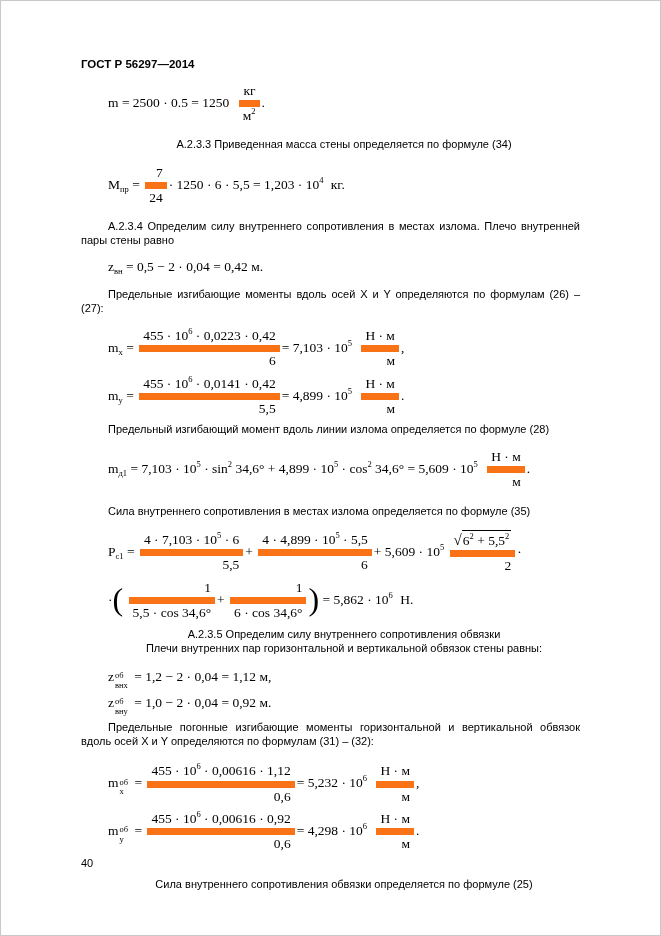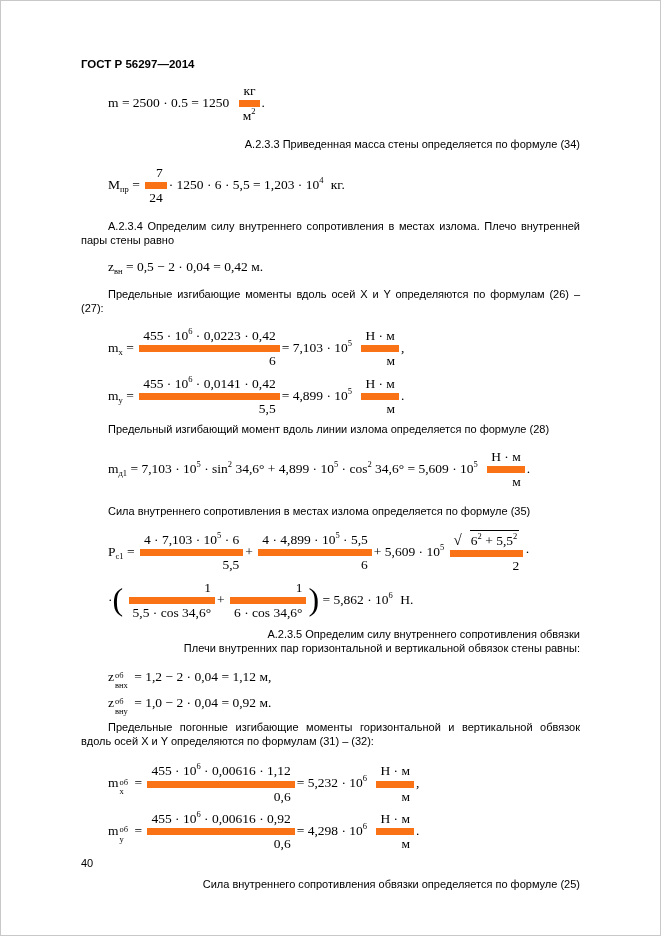--- a/index.html
+++ b/index.html
@@ -6,41 +6,41 @@
   .page {
     width:661px; height:936px; background:#ffffff; margin:0 auto;
     box-sizing:border-box; position:relative;
     padding:57px 80px 0 80px;
     font-family:"Liberation Sans", sans-serif;
     font-size:11px; color:#000; overflow:hidden;
     border:1px solid #c8c8c8;
   }
   .doc-header { font-weight:bold; font-size:11.5px; margin-bottom:4px; }
   p.para { margin:0; padding:0; text-indent:27px; line-height:1.28; text-align:justify; }
-  p.para.single { text-align:right; }
+  p.para.single { text-align:center; }
   .sp-before { margin-top:13px; }
   .formula {
     font-family:"Liberation Serif", serif;
     font-size:13.5px; margin-left:27px; white-space:nowrap;
   }
   .fm { margin-top:12px; margin-bottom:12px; }
   .fm-tight { margin-top:4px; margin-bottom:4px; }
   .frac { display:inline-block; vertical-align:middle; text-align:right; margin:0 2px; }
   .frac .num, .frac .den { display:block; padding:0 4px; line-height:1.35; }
   .frac .den { border-top:7px solid #f97316; }
   sup, sub { font-size:8.5px; line-height:0; }
   sup { vertical-align:6px; }
   sub { vertical-align:-3px; }
   .ss {
     display:inline-block; vertical-align:-7px; font-size:8.5px;
     line-height:1.15; text-align:left; margin-left:1px; margin-right:3px;
   }
   .ss .t, .ss .b { display:block; }
   .rad { font-size:15px; }
-  .sqrt-body { display:inline-block; border-top:1px solid #000; padding:1px 2px 0 1px;margin-left:8px; }
+  .sqrt-body { display:inline-block; border-top:1px solid #000; padding:1px 2px 0 1px; }
   .bp { font-size:32px; font-weight:400; vertical-align:middle; line-height:0; position:relative; top:-2px; }
   .gap { display:inline-block; width:4px; }
   .unit { margin-left:6px; }
   .page-number { position:absolute; left:80px; bottom:66px; font-size:11px; }
 </style>
 </head>
 <body>
 
 <div class="page">
 

